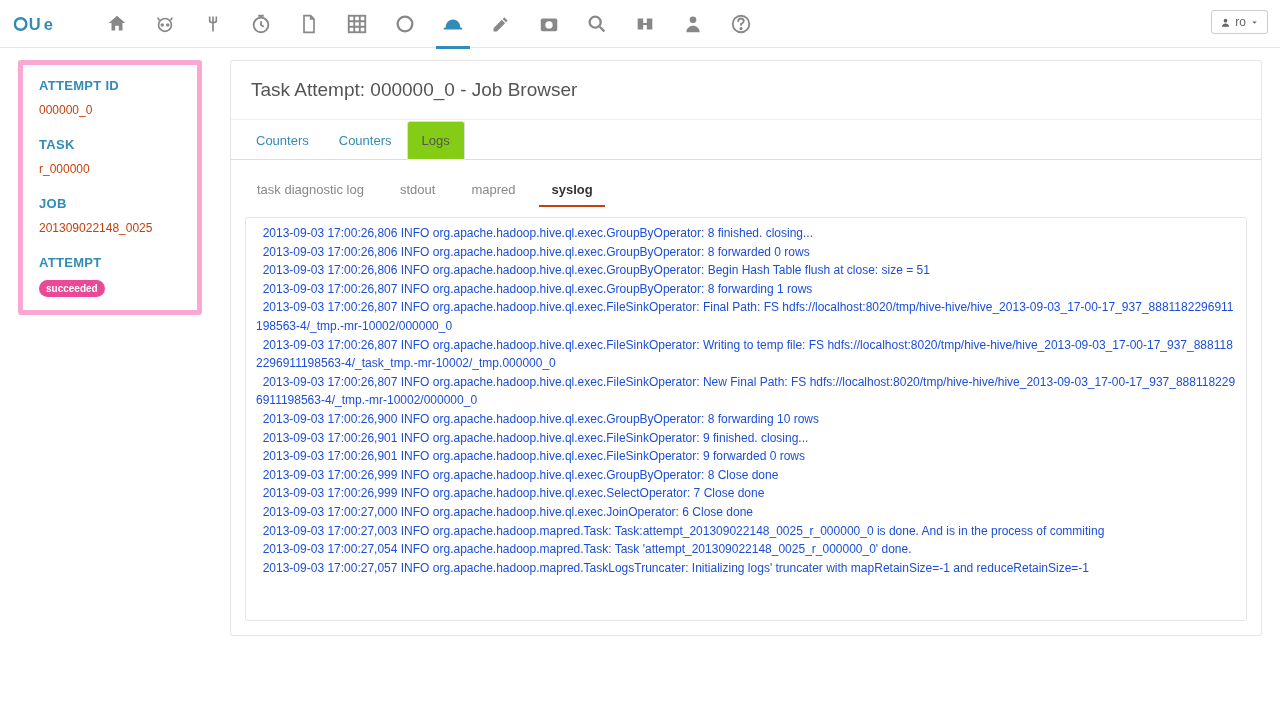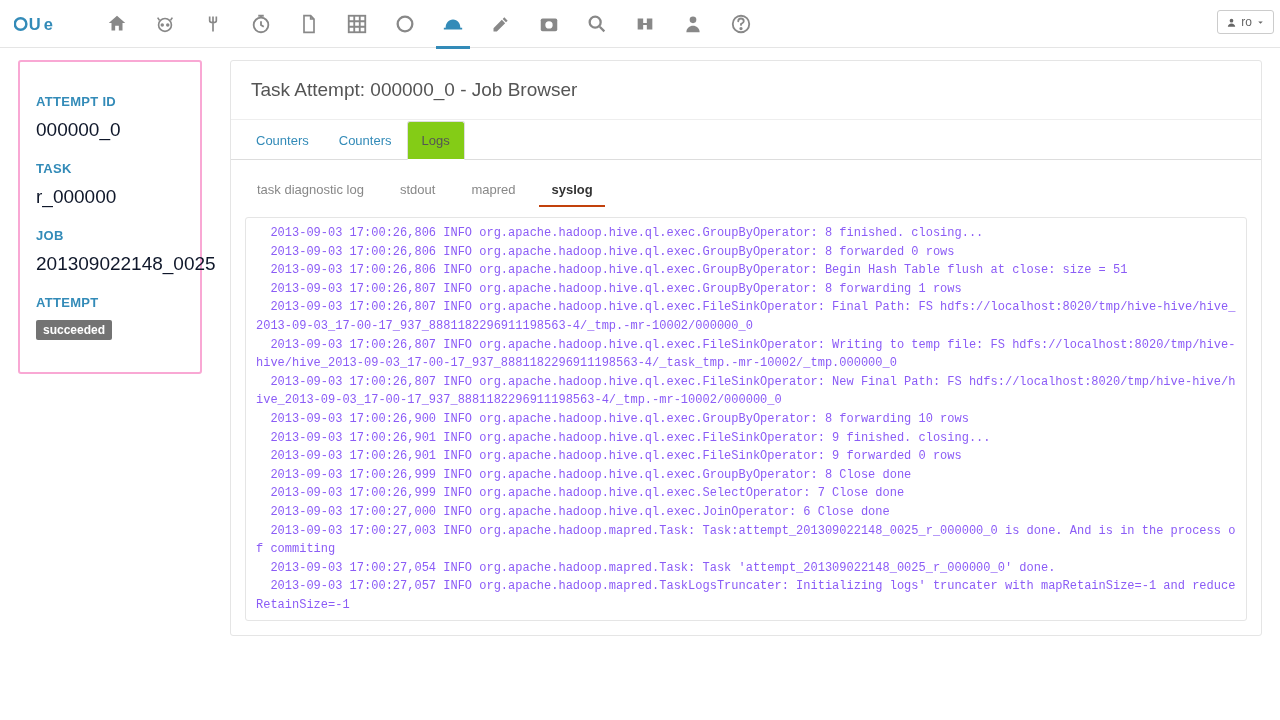--- a/index.html
+++ b/index.html
@@ -42,65 +42,65 @@
 .nav-icon.active::after {
   content: "";
   position: absolute;
   left: -6px; right: -6px;
   bottom: -14px;
   height: 3px;
   background: #338bb8;
 }
 .user-menu {
   position: absolute;
-  right: 6px;
+  right: 12px;
   top: 10px;
   border: 1px solid #ccc;
   border-radius: 3px;
   padding: 4px 8px;
   font-size: 12px;
   color: #666;
   display: flex;
   align-items: center;
   gap: 4px;
   cursor: pointer;
 }
 .content {
   display: flex;
   padding: 12px 18px;
   gap: 28px;
 }
 .sidebar {
   width: 184px;
-  border: 2px solid #f9a8d4;
+  border: 5px solid #f9a8d4;
   border-radius: 3px;
-  padding: 32px 16px;
+  padding: 13px 16px;
   background: #fff;
   align-self: flex-start;
 }
 .sidebar .sh {
   color: #338bb8;
   font-weight: bold;
   font-size: 13px;
   margin-bottom: 10px;
   letter-spacing: 0.3px;
 }
 .sidebar .sv {
-  color: #0f172a;
-  font-size: 19px;
+  color: #c2410c;
+  font-size: 12px;
   margin-bottom: 20px;
 }
 .badge {
   display: inline-block;
-  background: #737373;
+  background: #ec4899;
   color: #fff;
-  font-size: 12px;
+  font-size: 10px;
   font-weight: bold;
   padding: 3px 7px;
-  border-radius: 2px;
+  border-radius: 9px;
 }
 .main {
   flex: 1;
   border: 1px solid #e5e5e5;
   border-radius: 3px;
   background: #fff;
 }
 .main-title {
   font-size: 19px;
   color: #555;
@@ -146,23 +146,23 @@
   font-weight: bold;
   border-bottom: 2px solid #c2410c;
 }
 .log-box {
   margin: 8px 14px 14px 14px;
   border: 1px solid #e5e5e5;
   border-radius: 3px;
   height: 404px;
   overflow-y: scroll;
   padding: 6px 10px;
-  font-family: Liberation Mono, monospace;
+  font-family: Liberation Sans, sans-serif;
   font-size: 12px;
-  color: #8b5cf6;
+  color: #1d4ed8;
   line-height: 1.55;
   white-space: pre-wrap;
   word-break: break-all;
 }
 .log-line { display: block; }
 </style>
 </head>
 <body>
 
 <div class="navbar">

